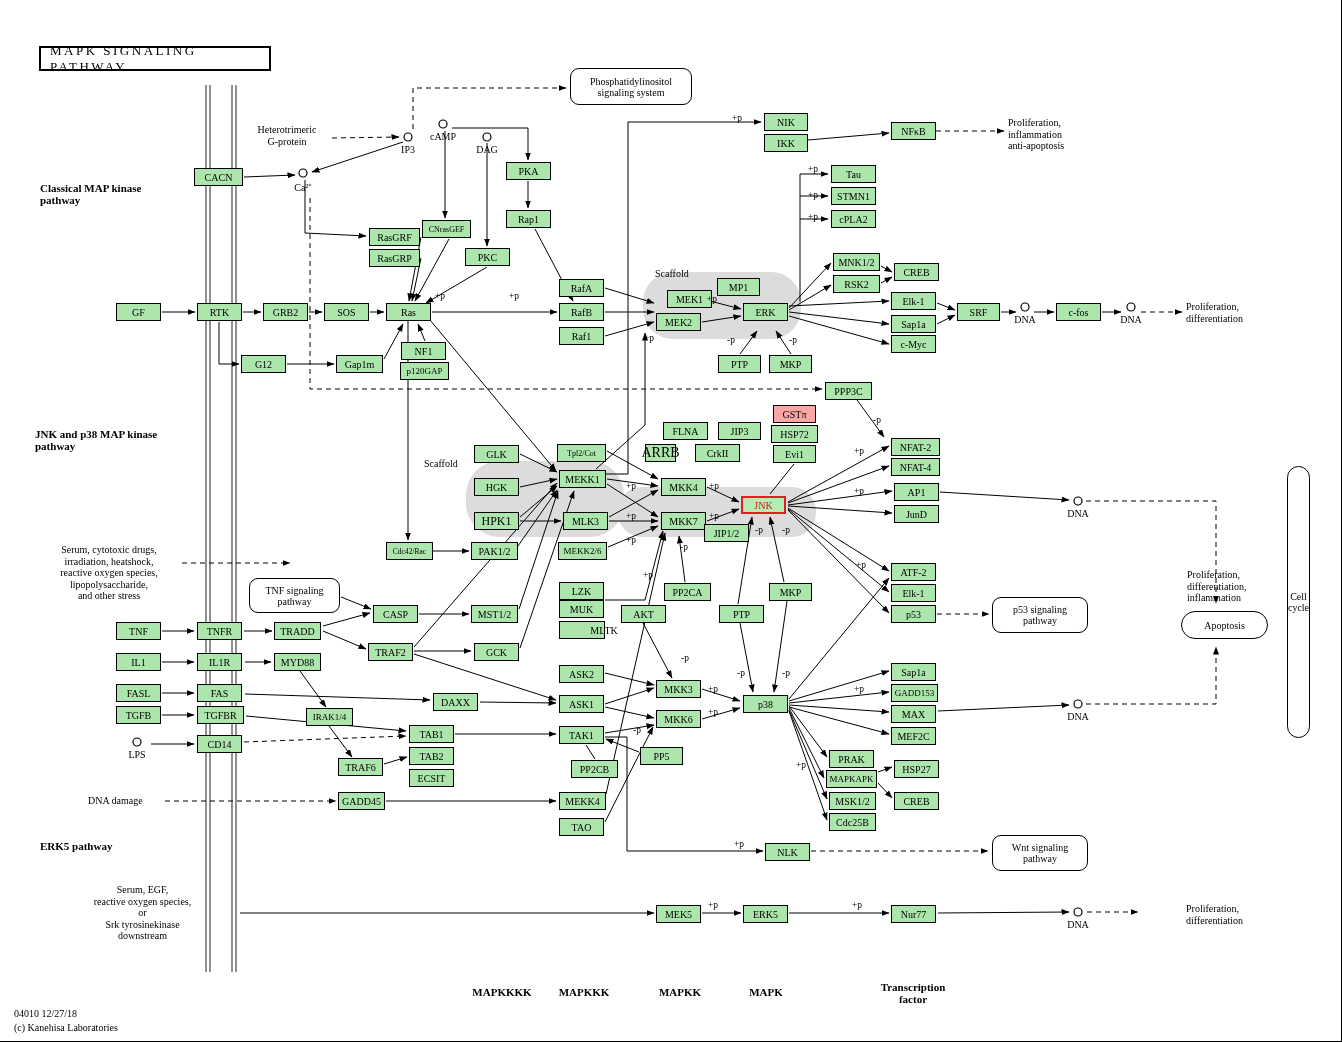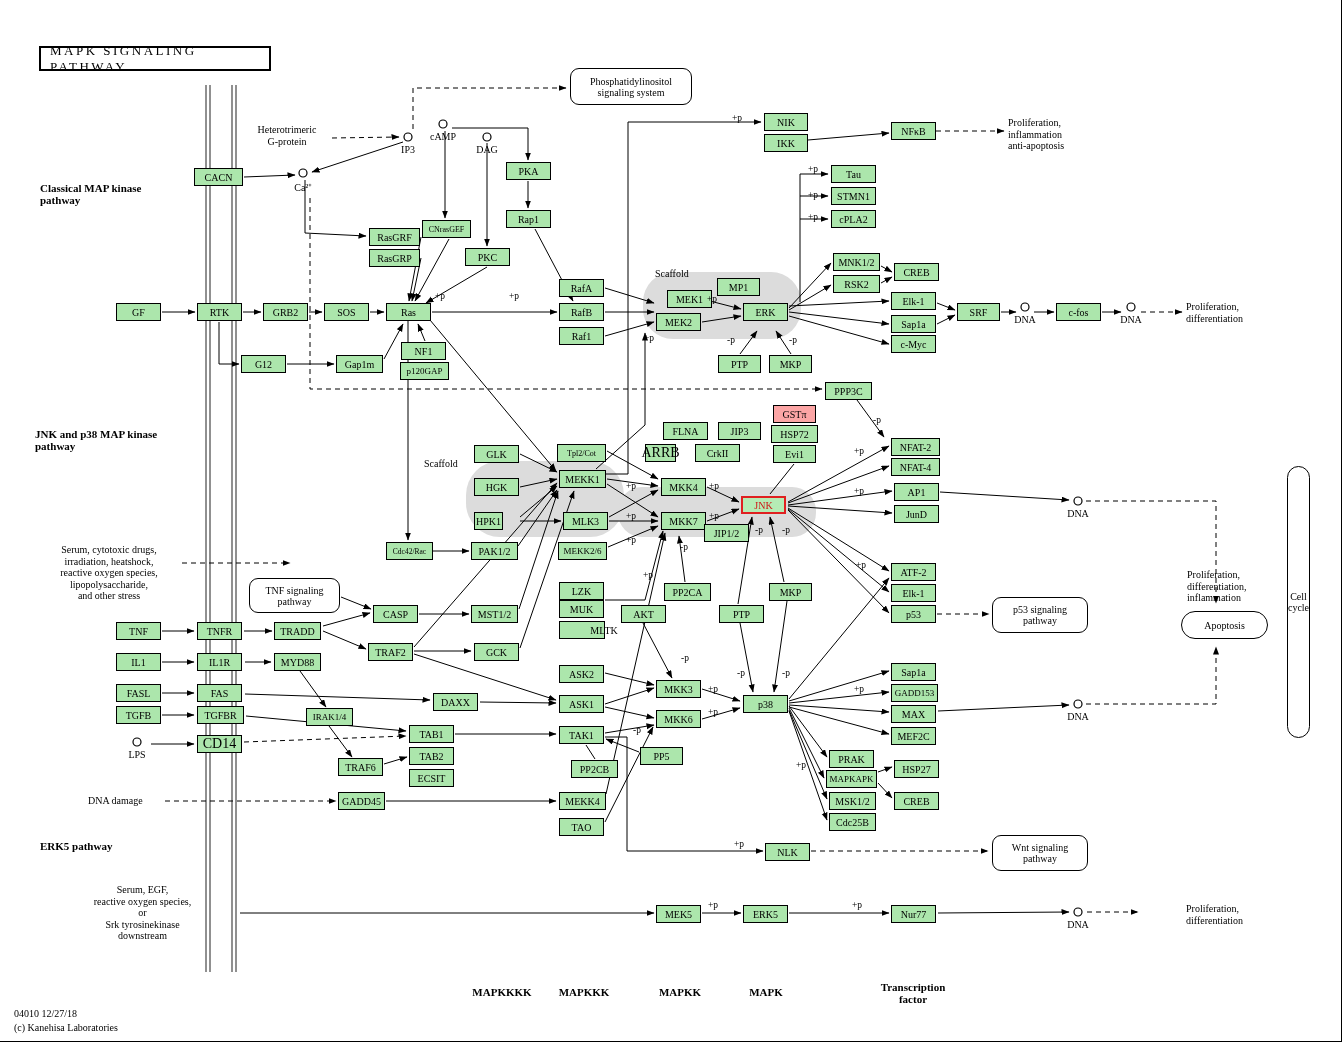--- a/index.html
+++ b/index.html
@@ -247,21 +247,21 @@
       <div class="node" style="left: 474px; top: 445px; width: 45px; height: 18px; font-size: 10px;">GLK</div>
       <div class="node" style="left: 474px; top: 478px; width: 45px; height: 18px; font-size: 10px;">HGK</div>
       <div class="node" style="left: 557px; top: 444px; width: 49px; height: 18px; font-size: 8px;">Tpl2/Cot</div>
       <div class="node" style="left: 559px; top: 470px; width: 47px; height: 18px; font-size: 10px;">MEKK1</div>
       <div class="node" style="left: 661px; top: 478px; width: 45px; height: 18px; font-size: 10px;">MKK4</div>
       <div class="node" style="left: 891px; top: 438px; width: 49px; height: 18px; font-size: 10px;">NFAT-2</div>
       <div class="node" style="left: 891px; top: 458px; width: 49px; height: 18px; font-size: 10px;">NFAT-4</div>
       <div class="node" style="left: 894px; top: 483px; width: 45px; height: 18px; font-size: 10px;">AP1</div>
       <div class="node" style="left: 894px; top: 505px; width: 45px; height: 18px; font-size: 10px;">JunD</div>
       <div class="node hl" style="left: 741px; top: 496px; width: 45px; height: 18px; font-size: 10px;">JNK</div>
-      <div class="node" style="left: 474px; top: 512px; width: 29px; height: 18px; font-size: 10px;">HPK1</div>
+      <div class="node" style="left: 474px; top: 512px; width: 45px; height: 18px; font-size: 12px;">HPK1</div>
       <div class="node" style="left: 563px; top: 512px; width: 45px; height: 18px; font-size: 10px;">MLK3</div>
       <div class="node" style="left: 661px; top: 512px; width: 45px; height: 18px; font-size: 10px;">MKK7</div>
       <div class="node" style="left: 704px; top: 524px; width: 45px; height: 18px; font-size: 10px;">JIP1/2</div>
       <div class="node" style="left: 386px; top: 542px; width: 47px; height: 18px; font-size: 7.5px;">Cdc42/Rac</div>
       <div class="node" style="left: 471px; top: 542px; width: 47px; height: 18px; font-size: 10px;">PAK1/2</div>
       <div class="node" style="left: 558px; top: 542px; width: 49px; height: 18px; font-size: 9px;">MEKK2/6</div>
       <div class="node" style="left: 769px; top: 583px; width: 43px; height: 18px; font-size: 10px;">MKP</div>
       <div class="node" style="left: 373px; top: 605px; width: 45px; height: 18px; font-size: 10px;">CASP</div>
       <div class="node" style="left: 471px; top: 605px; width: 47px; height: 18px; font-size: 10px;">MST1/2</div>
       <div class="node" style="left: 559px; top: 582px; width: 45px; height: 18px; font-size: 10px;">LZK</div>
@@ -289,21 +289,21 @@
       <div class="node" style="left: 891px; top: 663px; width: 45px; height: 18px; font-size: 10px;">Sap1a</div>
       <div class="node" style="left: 891px; top: 684px; width: 47px; height: 18px; font-size: 9px;">GADD153</div>
       <div class="node" style="left: 891px; top: 705px; width: 45px; height: 18px; font-size: 10px;">MAX</div>
       <div class="node" style="left: 891px; top: 727px; width: 45px; height: 18px; font-size: 10px;">MEF2C</div>
       <div class="node" style="left: 116px; top: 684px; width: 45px; height: 18px; font-size: 10px;">FASL</div>
       <div class="node" style="left: 197px; top: 684px; width: 45px; height: 18px; font-size: 10px;">FAS</div>
       <div class="node" style="left: 116px; top: 706px; width: 45px; height: 18px; font-size: 10px;">TGFB</div>
       <div class="node" style="left: 197px; top: 706px; width: 47px; height: 18px; font-size: 10px;">TGFBR</div>
       <div class="node" style="left: 306px; top: 708px; width: 47px; height: 18px; font-size: 9px;">IRAK1/4</div>
       <div class="node" style="left: 433px; top: 693px; width: 45px; height: 18px; font-size: 10px;">DAXX</div>
-      <div class="node" style="left: 197px; top: 735px; width: 45px; height: 18px; font-size: 14px;">CD14</div>
+      <div class="node" style="left: 197px; top: 735px; width: 45px; height: 18px; font-size: 10px;">CD14</div>
       <div class="node" style="left: 409px; top: 725px; width: 45px; height: 18px; font-size: 10px;">TAB1</div>
       <div class="node" style="left: 409px; top: 747px; width: 45px; height: 18px; font-size: 10px;">TAB2</div>
       <div class="node" style="left: 409px; top: 769px; width: 45px; height: 18px; font-size: 10px;">ECSIT</div>
       <div class="node" style="left: 338px; top: 758px; width: 45px; height: 18px; font-size: 10px;">TRAF6</div>
       <div class="node" style="left: 559px; top: 726px; width: 45px; height: 18px; font-size: 10px;">TAK1</div>
       <div class="node" style="left: 640px; top: 747px; width: 43px; height: 18px; font-size: 10px;">PP5</div>
       <div class="node" style="left: 571px; top: 760px; width: 47px; height: 18px; font-size: 10px;">PP2CB</div>
       <div class="node" style="left: 829px; top: 750px; width: 45px; height: 18px; font-size: 10px;">PRAK</div>
       <div class="node" style="left: 826px; top: 770px; width: 51px; height: 18px; font-size: 9px;">MAPKAPK</div>
       <div class="node" style="left: 829px; top: 792px; width: 47px; height: 18px; font-size: 10px;">MSK1/2</div>

